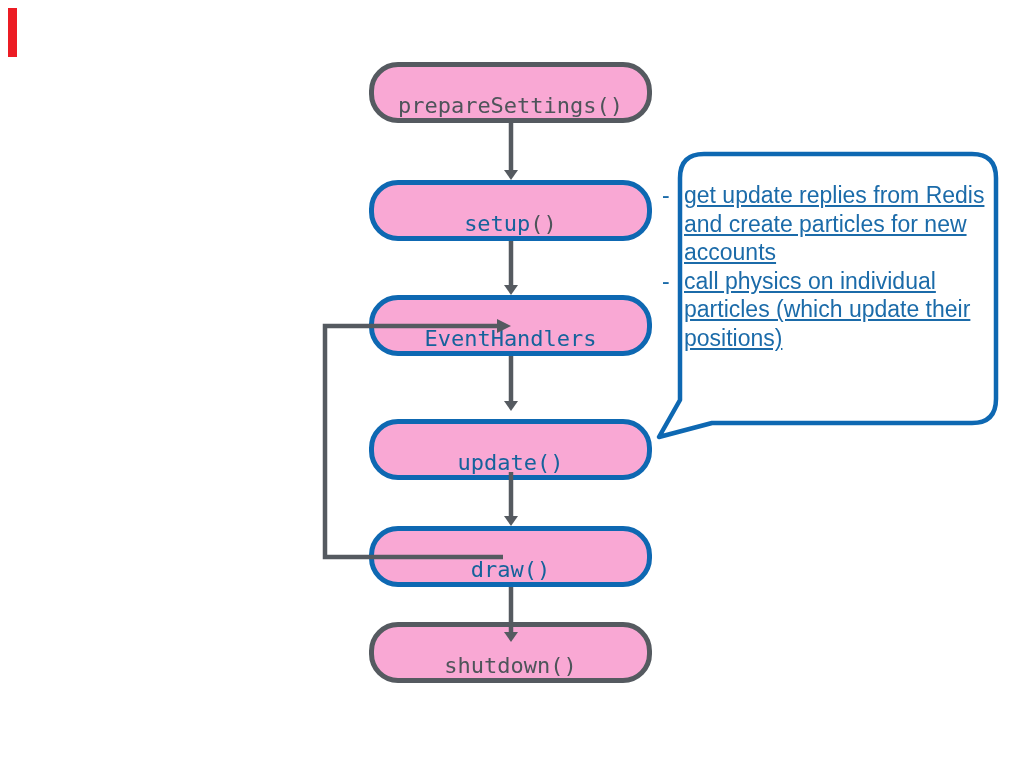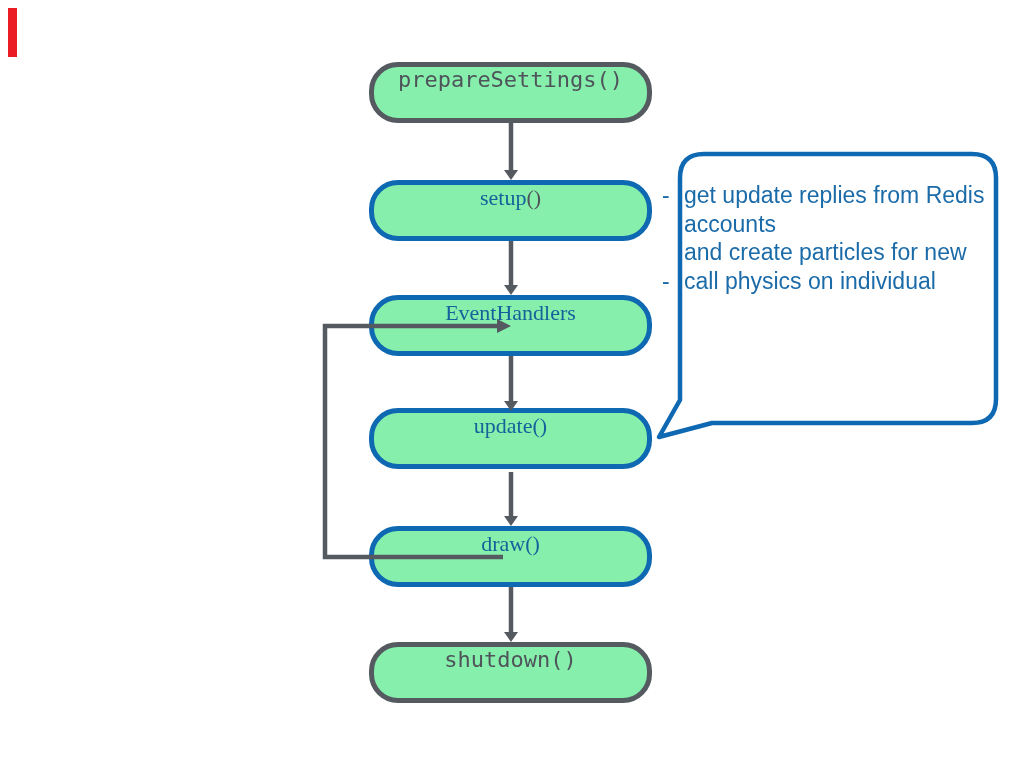--- a/index.html
+++ b/index.html
@@ -5,57 +5,57 @@
   :root{
     --gray:#555a60; --grayText:#4e545a;
     --blue:#0e68b2; --blueText:#15629b;
     --calloutText:#1b6ba9; --accent:#ec1c24;
   }
   html,body{margin:0;padding:0;background:#ffffff;}
   .canvas{position:relative;width:1024px;height:768px;background:#ffffff;overflow:hidden;
           font-family:"Liberation Sans",sans-serif;}
   .accent-bar{position:absolute;left:8px;top:8px;width:9px;height:49px;background:var(--accent);}
   .node{position:absolute;left:369px;width:283px;height:61px;box-sizing:border-box;
-        border-radius:29px;background:#86efac;display:flex;align-items:flex-start;justify-content:center;
+        border-radius:29px;background:#f9a8d4;display:flex;align-items:flex-end;justify-content:center;
         font-family:"DejaVu Sans Mono",monospace;font-size:22px;white-space:pre;}
   .node.gray{border:5px solid var(--gray);color:var(--grayText);}
-  .node.blue{border:5px solid var(--blue);color:var(--blueText);font-family:Liberation Serif, serif;}
+  .node.blue{border:5px solid var(--blue);color:var(--blueText);}
   .node .sfx{color:var(--grayText);}
   .overlay{position:absolute;left:0;top:0;width:1024px;height:768px;pointer-events:none;}
   .overlay .conn{stroke:var(--gray);stroke-width:4.5;fill:none;}
   .overlay .head{fill:var(--gray);stroke:none;}
   .overlay .bubble{stroke:var(--blue);stroke-width:4.5;fill:#ffffff;stroke-linejoin:round;}
   .callout-text{position:absolute;left:662px;top:181px;width:345px;
         font-size:23px;line-height:28.6px;color:var(--calloutText);}
-  .co-line{white-space:nowrap;}
+  .co-line{white-space:nowrap;text-decoration:underline;}
   .co-line .dash{display:inline-block;width:22px;}
 </style>
 </head>
 <body>
 
 <div class="canvas">
 
   <div class="accent-bar"></div>
 
   <div class="node gray" style="top:62px">
     <span>prepareSettings()</span>
   </div>
   <div class="node blue" style="top:180px">
     <span>setup</span><span class="sfx">()</span>
   </div>
   <div class="node blue" style="top:295px">
     <span>EventHandlers</span>
   </div>
-  <div class="node blue" style="top:408px">
+  <div class="node blue" style="top:419px">
     <span>update()</span>
   </div>
   <div class="node blue" style="top:526px">
     <span>draw()</span>
   </div>
-  <div class="node gray" style="top:642px">
+  <div class="node gray" style="top:622px">
     <span>shutdown()</span>
   </div>
 
   <svg class="overlay" viewBox="0 0 1024 768">
     <g>
       <line class="conn" x1="511" y1="123" x2="511" y2="171"></line>
       <polygon class="head" points="504,170 518,170 511,180"></polygon>
       <line class="conn" x1="511" y1="241" x2="511" y2="286"></line>
       <polygon class="head" points="504,285 518,285 511,295"></polygon>
       <line class="conn" x1="511" y1="356" x2="511" y2="402"></line>
@@ -65,18 +65,20 @@
       <line class="conn" x1="511" y1="587" x2="511" y2="633"></line>
       <polygon class="head" points="504,632 518,632 511,642"></polygon>
       <path class="conn" d="M 503 557 L 325 557 L 325 326 L 497 326"></path>
       <polygon class="head" points="497,319 497,333 511,326"></polygon>
     </g>
     <path class="bubble" d="M 704 154 L 972 154 Q 996 154 996 178 L 996 399 Q 996 423 972 423 L 712 423 L 659 437 L 680 400 L 680 178 Q 680 154 704 154 Z"></path>
   </svg>
 
   <div class="callout-text">
     <div class="co-line"><span class="dash">-</span><span>get update replies from Redis</span></div>
+    <div class="co-line"><span class="dash"></span><span>and create particles for new</span></div>
     <div class="co-line"><span class="dash"></span><span>accounts</span></div>
-    <div class="co-line"><span class="dash"></span><span>and create particles for new</span></div>
     <div class="co-line"><span class="dash">-</span><span>call physics on individual</span></div>
+    <div class="co-line"><span class="dash"></span><span>particles (which update their</span></div>
+    <div class="co-line"><span class="dash"></span><span>positions)</span></div>
   </div>
 
 </div>
 
 </body></html>

